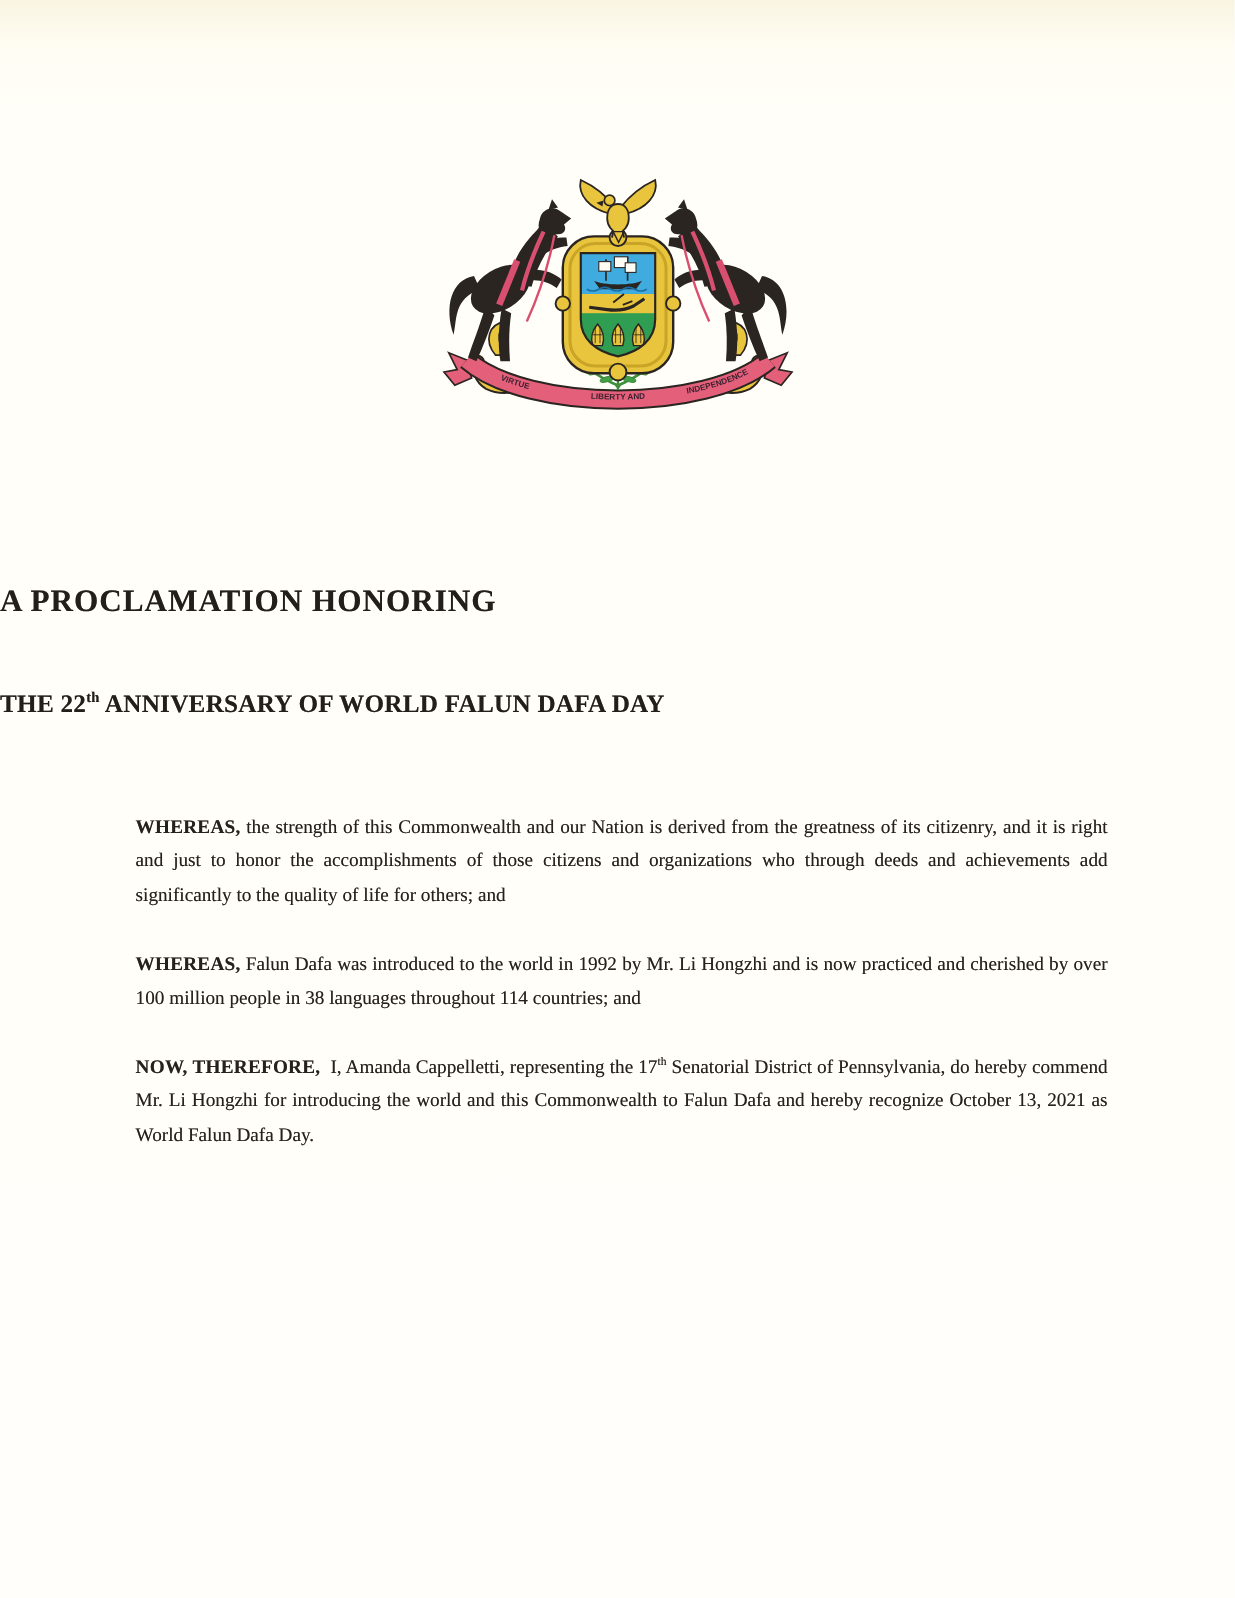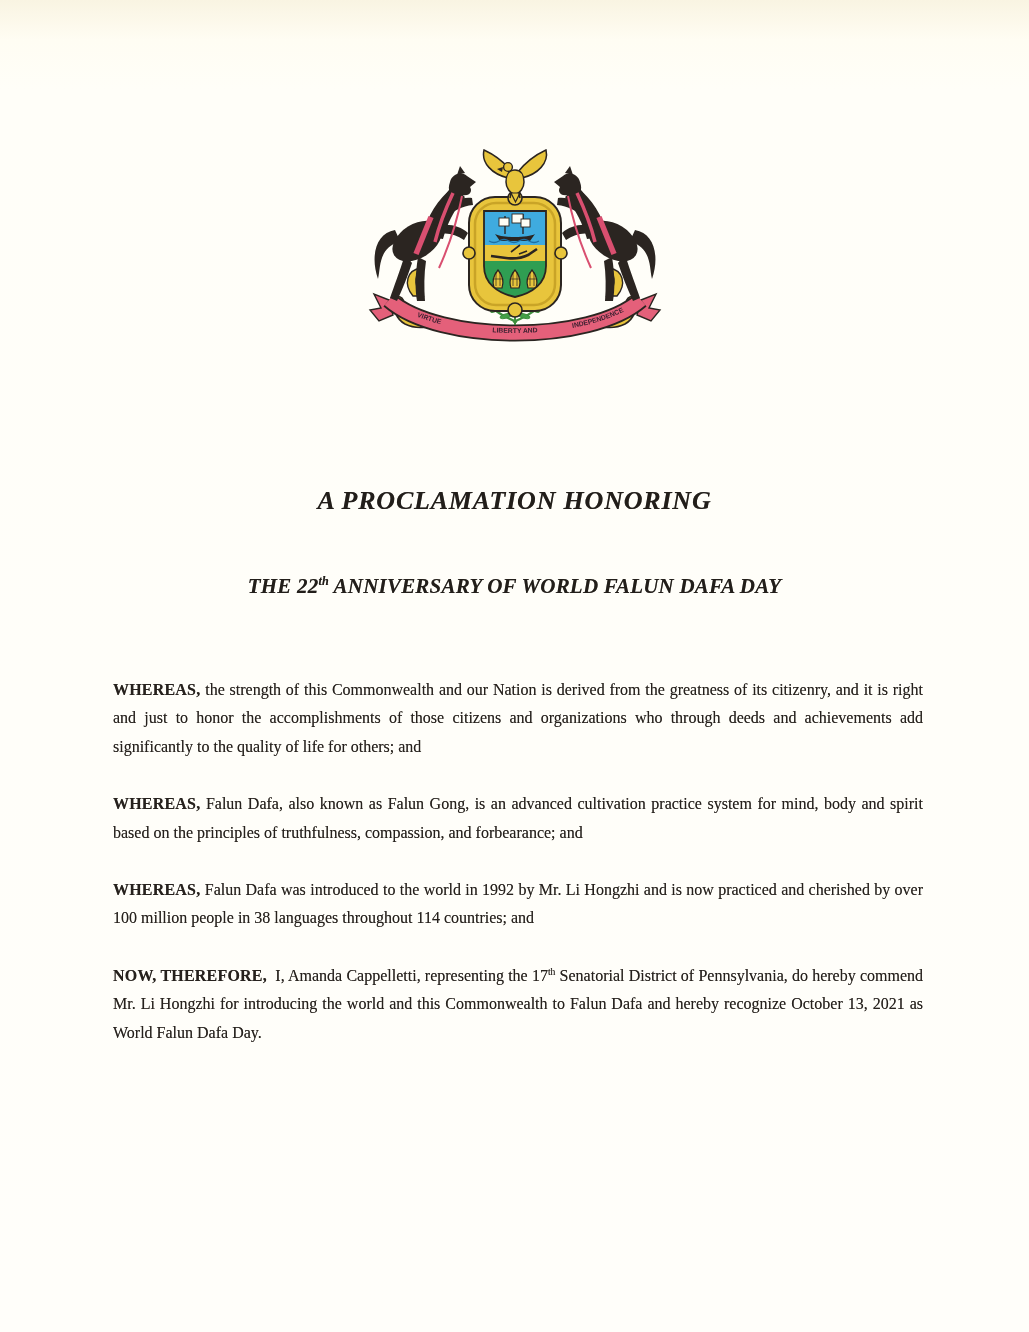--- a/index.html
+++ b/index.html
@@ -25,25 +25,24 @@
     top: 138px;
     left: 50%;
     transform: translateX(-50%);
     width: 300px;
     height: 218px;
   }
   .title {
     position: absolute;
     left: 0;
     width: 100%;
-    text-align: center;
+    text-align: left;
     font-weight: bold;
     color: #221e1a;
     text-shadow: 0 0 0.5px rgba(30,25,20,0.55);
-    font-style: italic;
   }
   .title-1 {
     top: 486px;
     font-size: 26px;
     letter-spacing: 0.8px;
   }
   .title-2 {
     top: 574px;
     font-size: 21px;
     letter-spacing: 0.2px;
@@ -202,21 +201,20 @@
     </g>
   </svg>
 
   <div class="title title-1">A PROCLAMATION HONORING</div>
 
   <div class="title title-2"><span vm="">THE 22</span><sup>th</sup><span> ANNIVERSARY OF WORLD FALUN DAFA DAY</span></div>
 
   <div class="doc-body">
     <p><strong>WHEREAS,</strong><span> the strength of this Commonwealth and our Nation is derived from the greatness of its citizenry, and it is right and just to honor the accomplishments of those citizens and organizations who through deeds and achievements add significantly to the quality of life for others; and</span></p>
 
-    <p><strong>WHEREAS,</strong><span> Falun Dafa, also known as Falun Gong, is an advanced cultivation practice system for mind, body and spirit based on the principles of truthfulness, compassion, and forbearance; and</span></p>
 
     <p><strong>WHEREAS,</strong><span> Falun Dafa was introduced to the world in 1992 by Mr. Li Hongzhi and is now practiced and cherished by over 100 million people in 38 languages throughout 114 countries; and</span></p>
 
 
     <p><strong>NOW, THEREFORE,</strong><span>&nbsp; I, Amanda Cappelletti, representing the 17</span><sup>th</sup><span> Senatorial District of Pennsylvania, do hereby commend Mr. Li Hongzhi for introducing the world and this Commonwealth to Falun Dafa and hereby recognize October 13, 2021 as World Falun Dafa Day.</span></p>
   </div>
 
 </div>
 
 </body></html>

